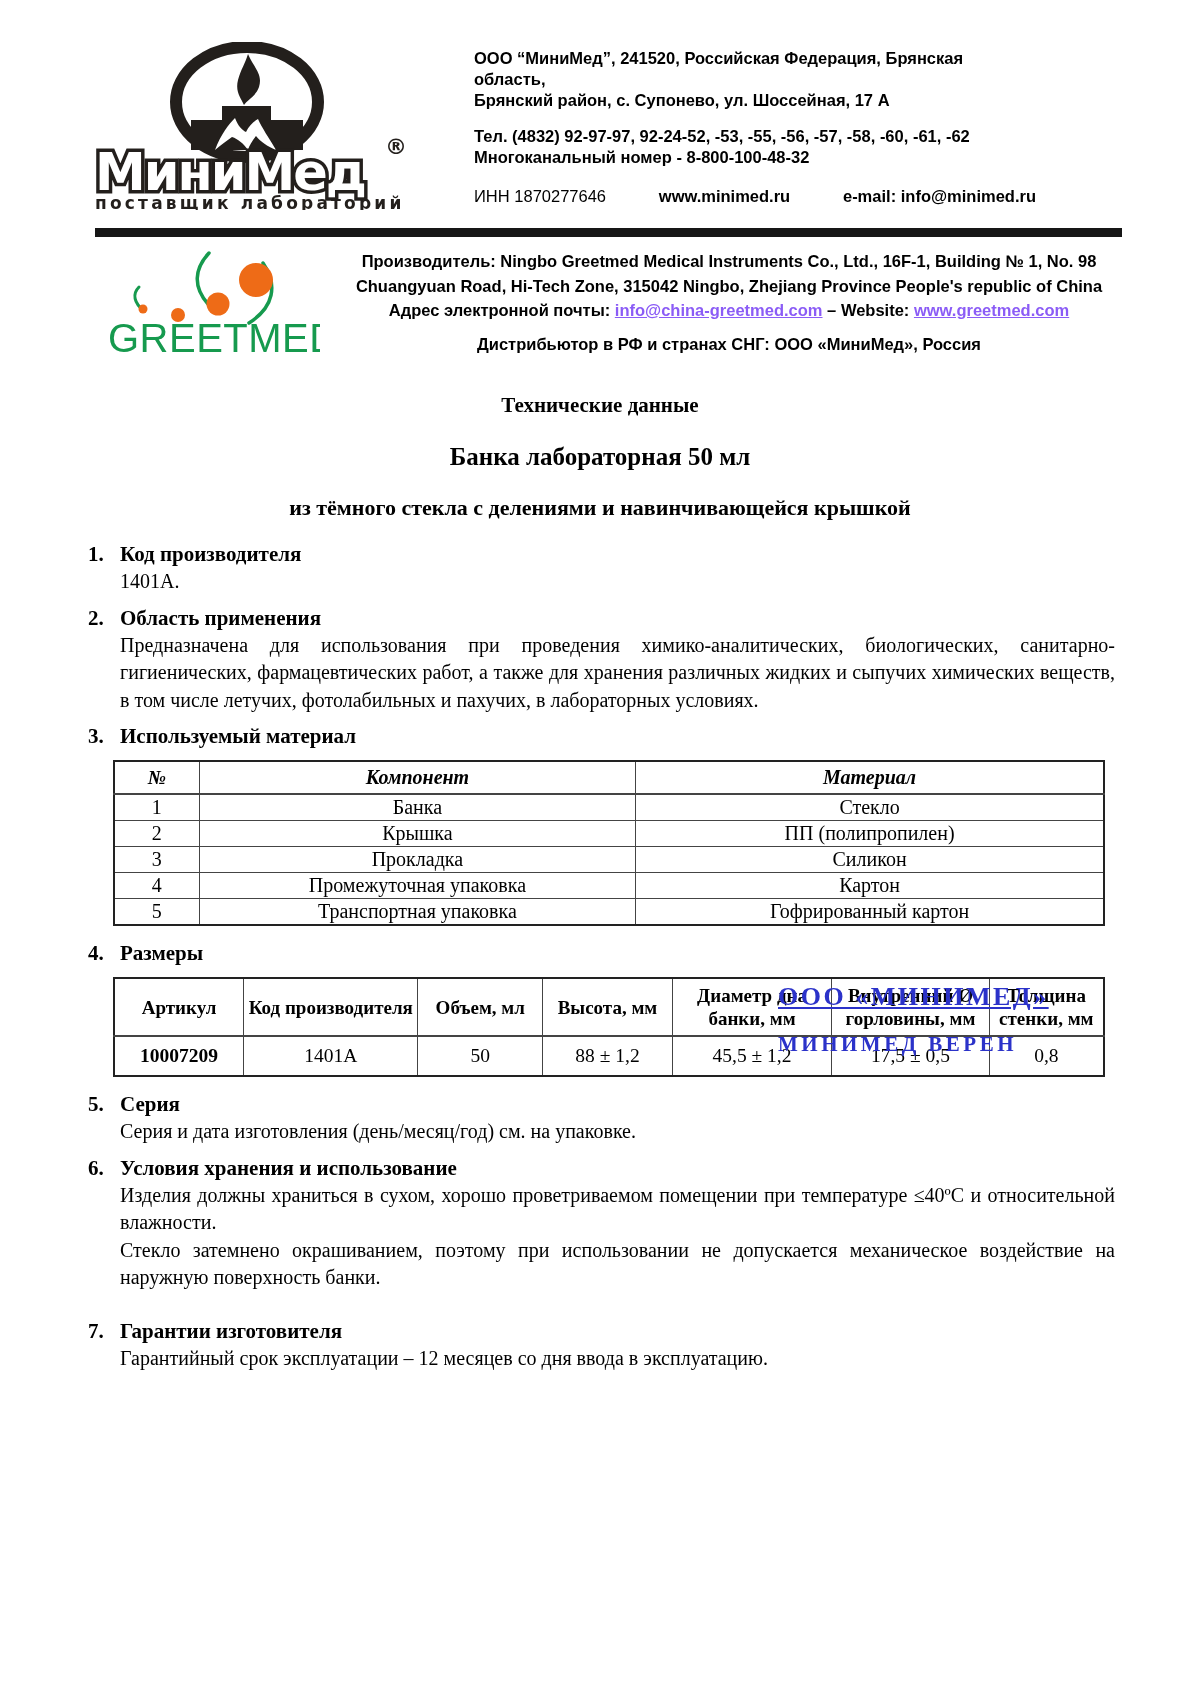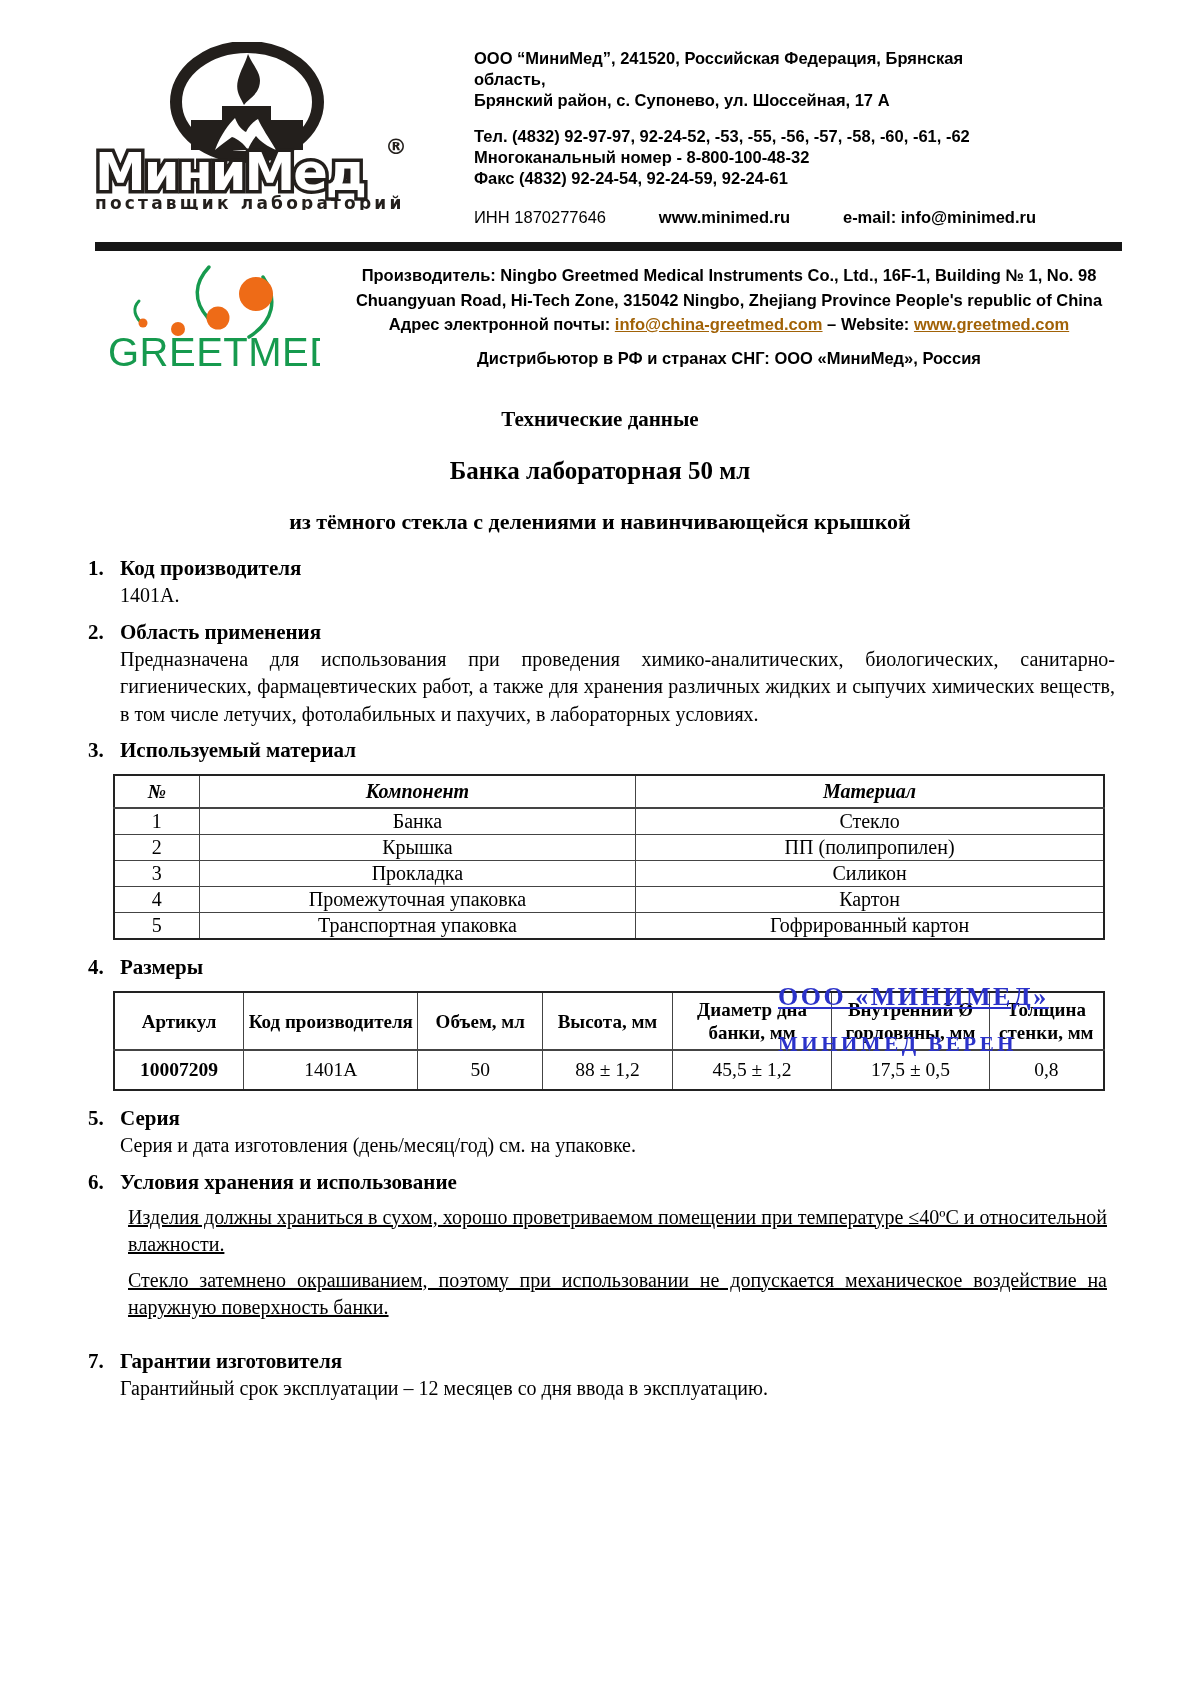--- a/index.html
+++ b/index.html
@@ -34,39 +34,39 @@
   }
 
   
   .manufacturer { display:flex; padding:10px 80px 0 108px; }
   .greetmed-logo { width:212px; flex:0 0 auto; }
   .manufacturer-text {
     flex:1; text-align:center; padding:2px 0 0 18px;
     font-family:"Liberation Sans", sans-serif;
     font-weight:bold; font-size:16.5px; line-height:24.5px;
   }
-  .manufacturer-text a { color:#a16207; text-decoration:underline; }
+  .manufacturer-text a { color:#8b5cf6; text-decoration:underline; }
   .distributor-line { margin-top:9px; }
 
   
   .title-doc-type { margin-top:30px; text-align:center; font-weight:bold; font-size:21px; }
   .title-product  { margin-top:25px; text-align:center; font-weight:bold; font-size:25px; }
   .title-subtitle { margin-top:24px; text-align:center; font-weight:bold; font-size:22px; }
 
   
   .sections { margin:20px 0 0 88px; width:1027px; }
   .section { margin-bottom:9px; }
   .sec-head { display:flex; font-weight:bold; font-size:21px; line-height:27px; }
   .sec-num { width:32px; flex:0 0 auto; }
   .sec-body {
     margin-left:32px; width:995px;
     font-size:20px; line-height:27.5px;
     text-align:justify; text-align-last:left;
   }
-  .sec-body p { margin:8px;text-decoration:underline; }
+  .sec-body p { margin:0; }
 
   
   table { border-collapse:collapse; margin:10px 0 14px 25px; width:992px; text-align:center; }
   td, th { border:1px solid #444; font-size:20px; padding:1px 4px; }
   table { border:2px solid #222; }
   thead th { border-bottom-width:2px; }
   .materials-table th { font-weight:bold; font-style:italic; height:33px; }
   .materials-table td { height:26px; }
   .sizes-table th { font-weight:bold; font-size:19px; line-height:23px; padding:5px 4px; }
   .sizes-table td { height:40px; font-size:19.5px; }
@@ -108,21 +108,20 @@
     </div>
 
     <div class="contact-block">
       <div class="grp">
         <div>ООО “МиниМед”, 241520, Российская Федерация, Брянская область,</div>
         <div>Брянский район, с. Супонево, ул. Шоссейная, 17 А</div>
       </div>
       <div class="grp">
         <div>Тел. (4832) 92-97-97, 92-24-52, -53, -55, -56, -57, -58, -60, -61, -62</div>
         <div>Многоканальный номер - 8-800-100-48-32</div>
-        <div>Факс (4832) 92-24-54, 92-24-59, 92-24-61</div>
       </div>
       <div class="inn-row">
         <span class="inn">ИНН 1870277646</span>
         <span>www.minimed.ru</span>
         <span>e-mail: info@minimed.ru</span>
       </div>
     </div>
   </header>
 
   <div class="divider-bar"></div>

